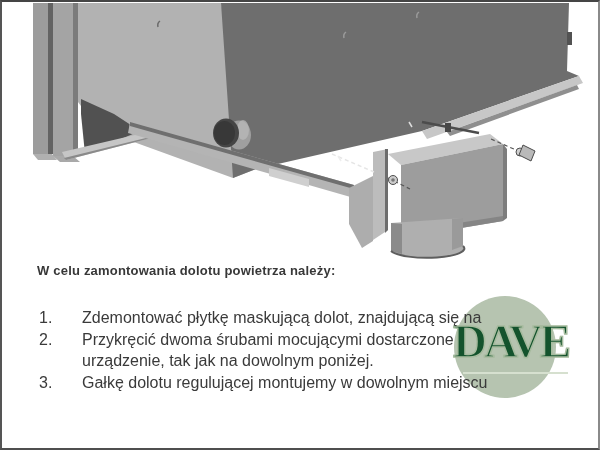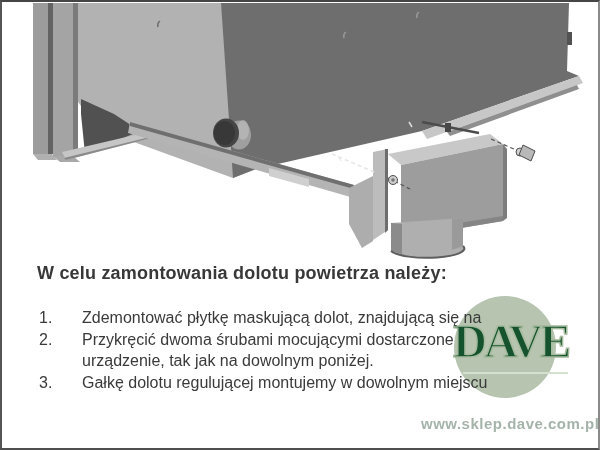--- a/index.html
+++ b/index.html
@@ -34,21 +34,21 @@
     background:#d6e0cf;z-index:1;
   }
   .wm-site{
     position:absolute;left:419px;top:413px;z-index:3;
     font-size:15px;font-weight:bold;letter-spacing:.5px;
     color:#a5b4aa;
   }
   
   .heading{
     position:absolute;left:35px;top:261px;z-index:2;
-    font-size:18px;font-weight:bold;color:#383838;letter-spacing:.2px;
+    font-size:13px;font-weight:bold;color:#383838;letter-spacing:.2px;
   }
   .steps{position:absolute;left:37px;top:305px;width:520px;z-index:2;}
   .step{display:flex;align-items:flex-start;color:#3a3a3a;font-size:16px;line-height:21.5px;}
   .step .num{width:43px;flex:0 0 43px;}
   .step .txt{flex:1;}
 </style>
 </head>
 <body>
 
 <div class="page">
@@ -135,21 +135,20 @@
       <path d="M344,30 q-3,2 -2,6" stroke="#9a9a9a" stroke-width="1.5" fill="none"></path>
       <path d="M417,10 q-3,2 -2,6" stroke="#9a9a9a" stroke-width="1.5" fill="none"></path>
       <line x1="336" y1="154" x2="339" y2="159" stroke="#eeeeee" stroke-width="1.5"></line>
       <line x1="407" y1="120" x2="410" y2="125" stroke="#dddddd" stroke-width="1.5"></line>
     </g>
   </svg>
 
   <div class="wm-circle"></div>
   <div class="wm-dave">DAVE</div>
   <div class="wm-underline"></div>
-  <div class="wm-site">www.sklep.dave.com.pl</div>
 
   <div class="heading">W celu zamontowania dolotu powietrza należy:</div>
 
   <div class="steps">
     <div class="step">
       <span class="num">1.</span>
       <span class="txt">
         <span>Zdemontować płytkę maskującą dolot, znajdującą się na</span><br>
       </span>
     </div>

